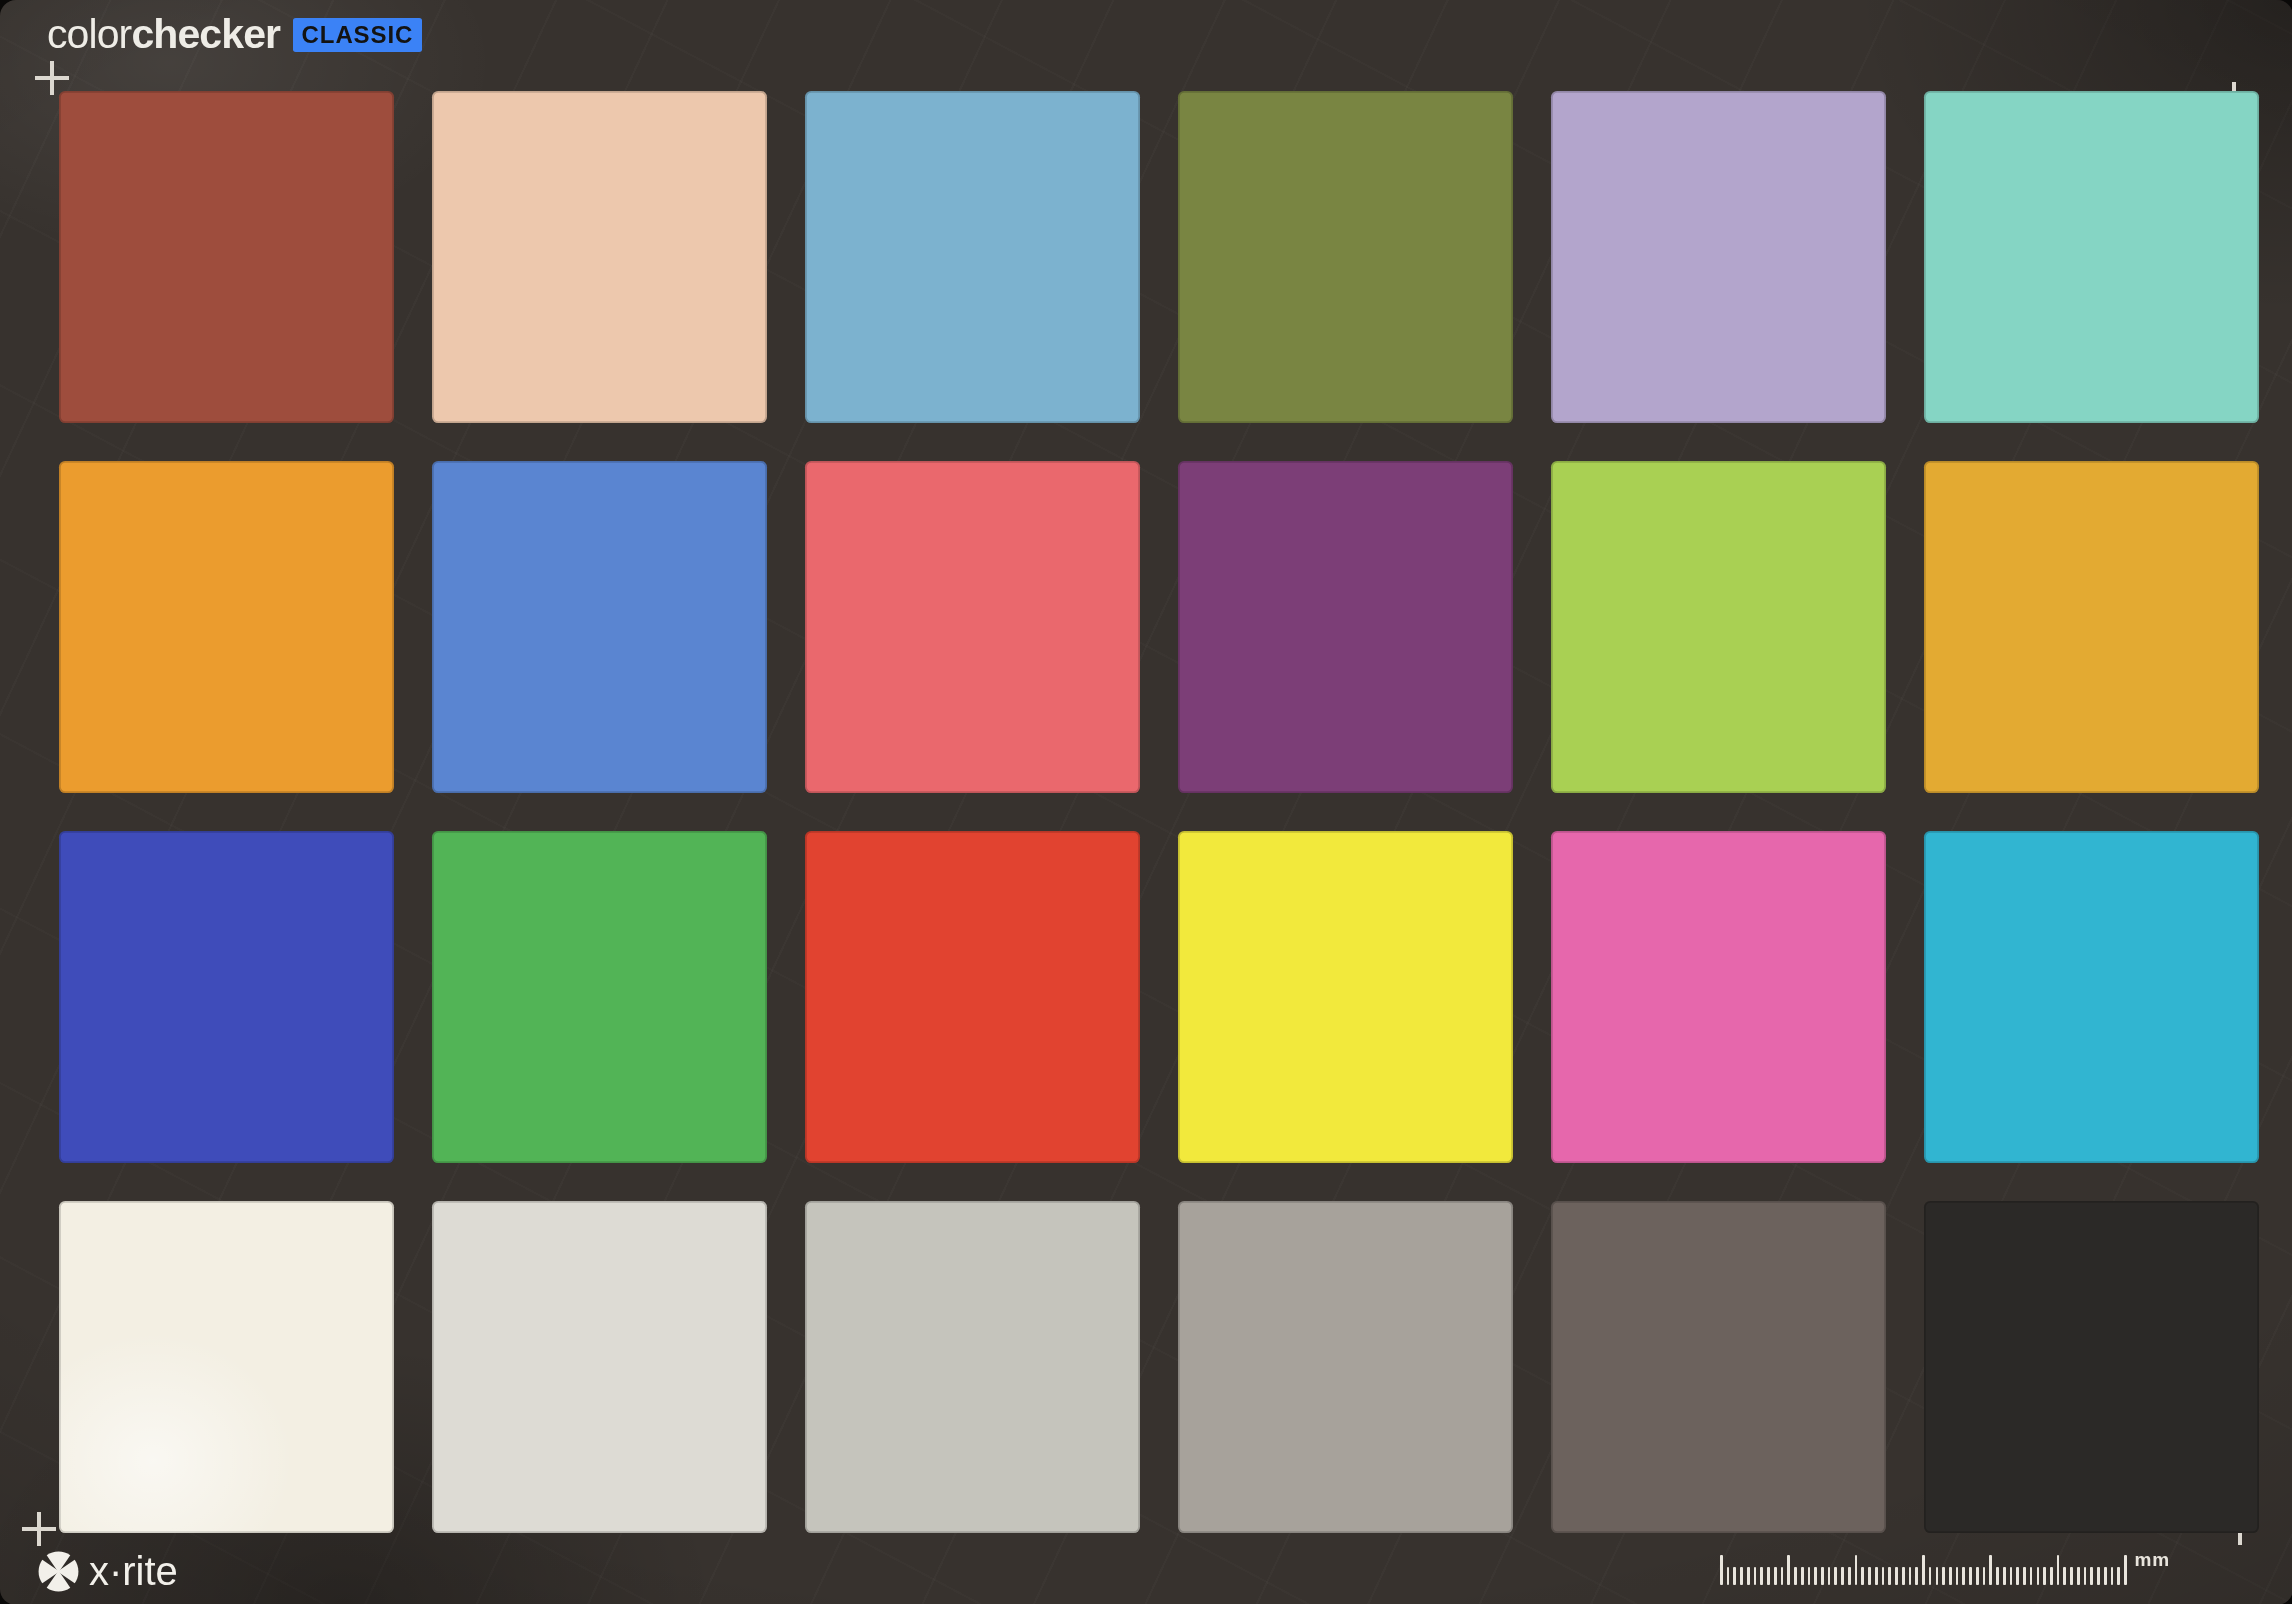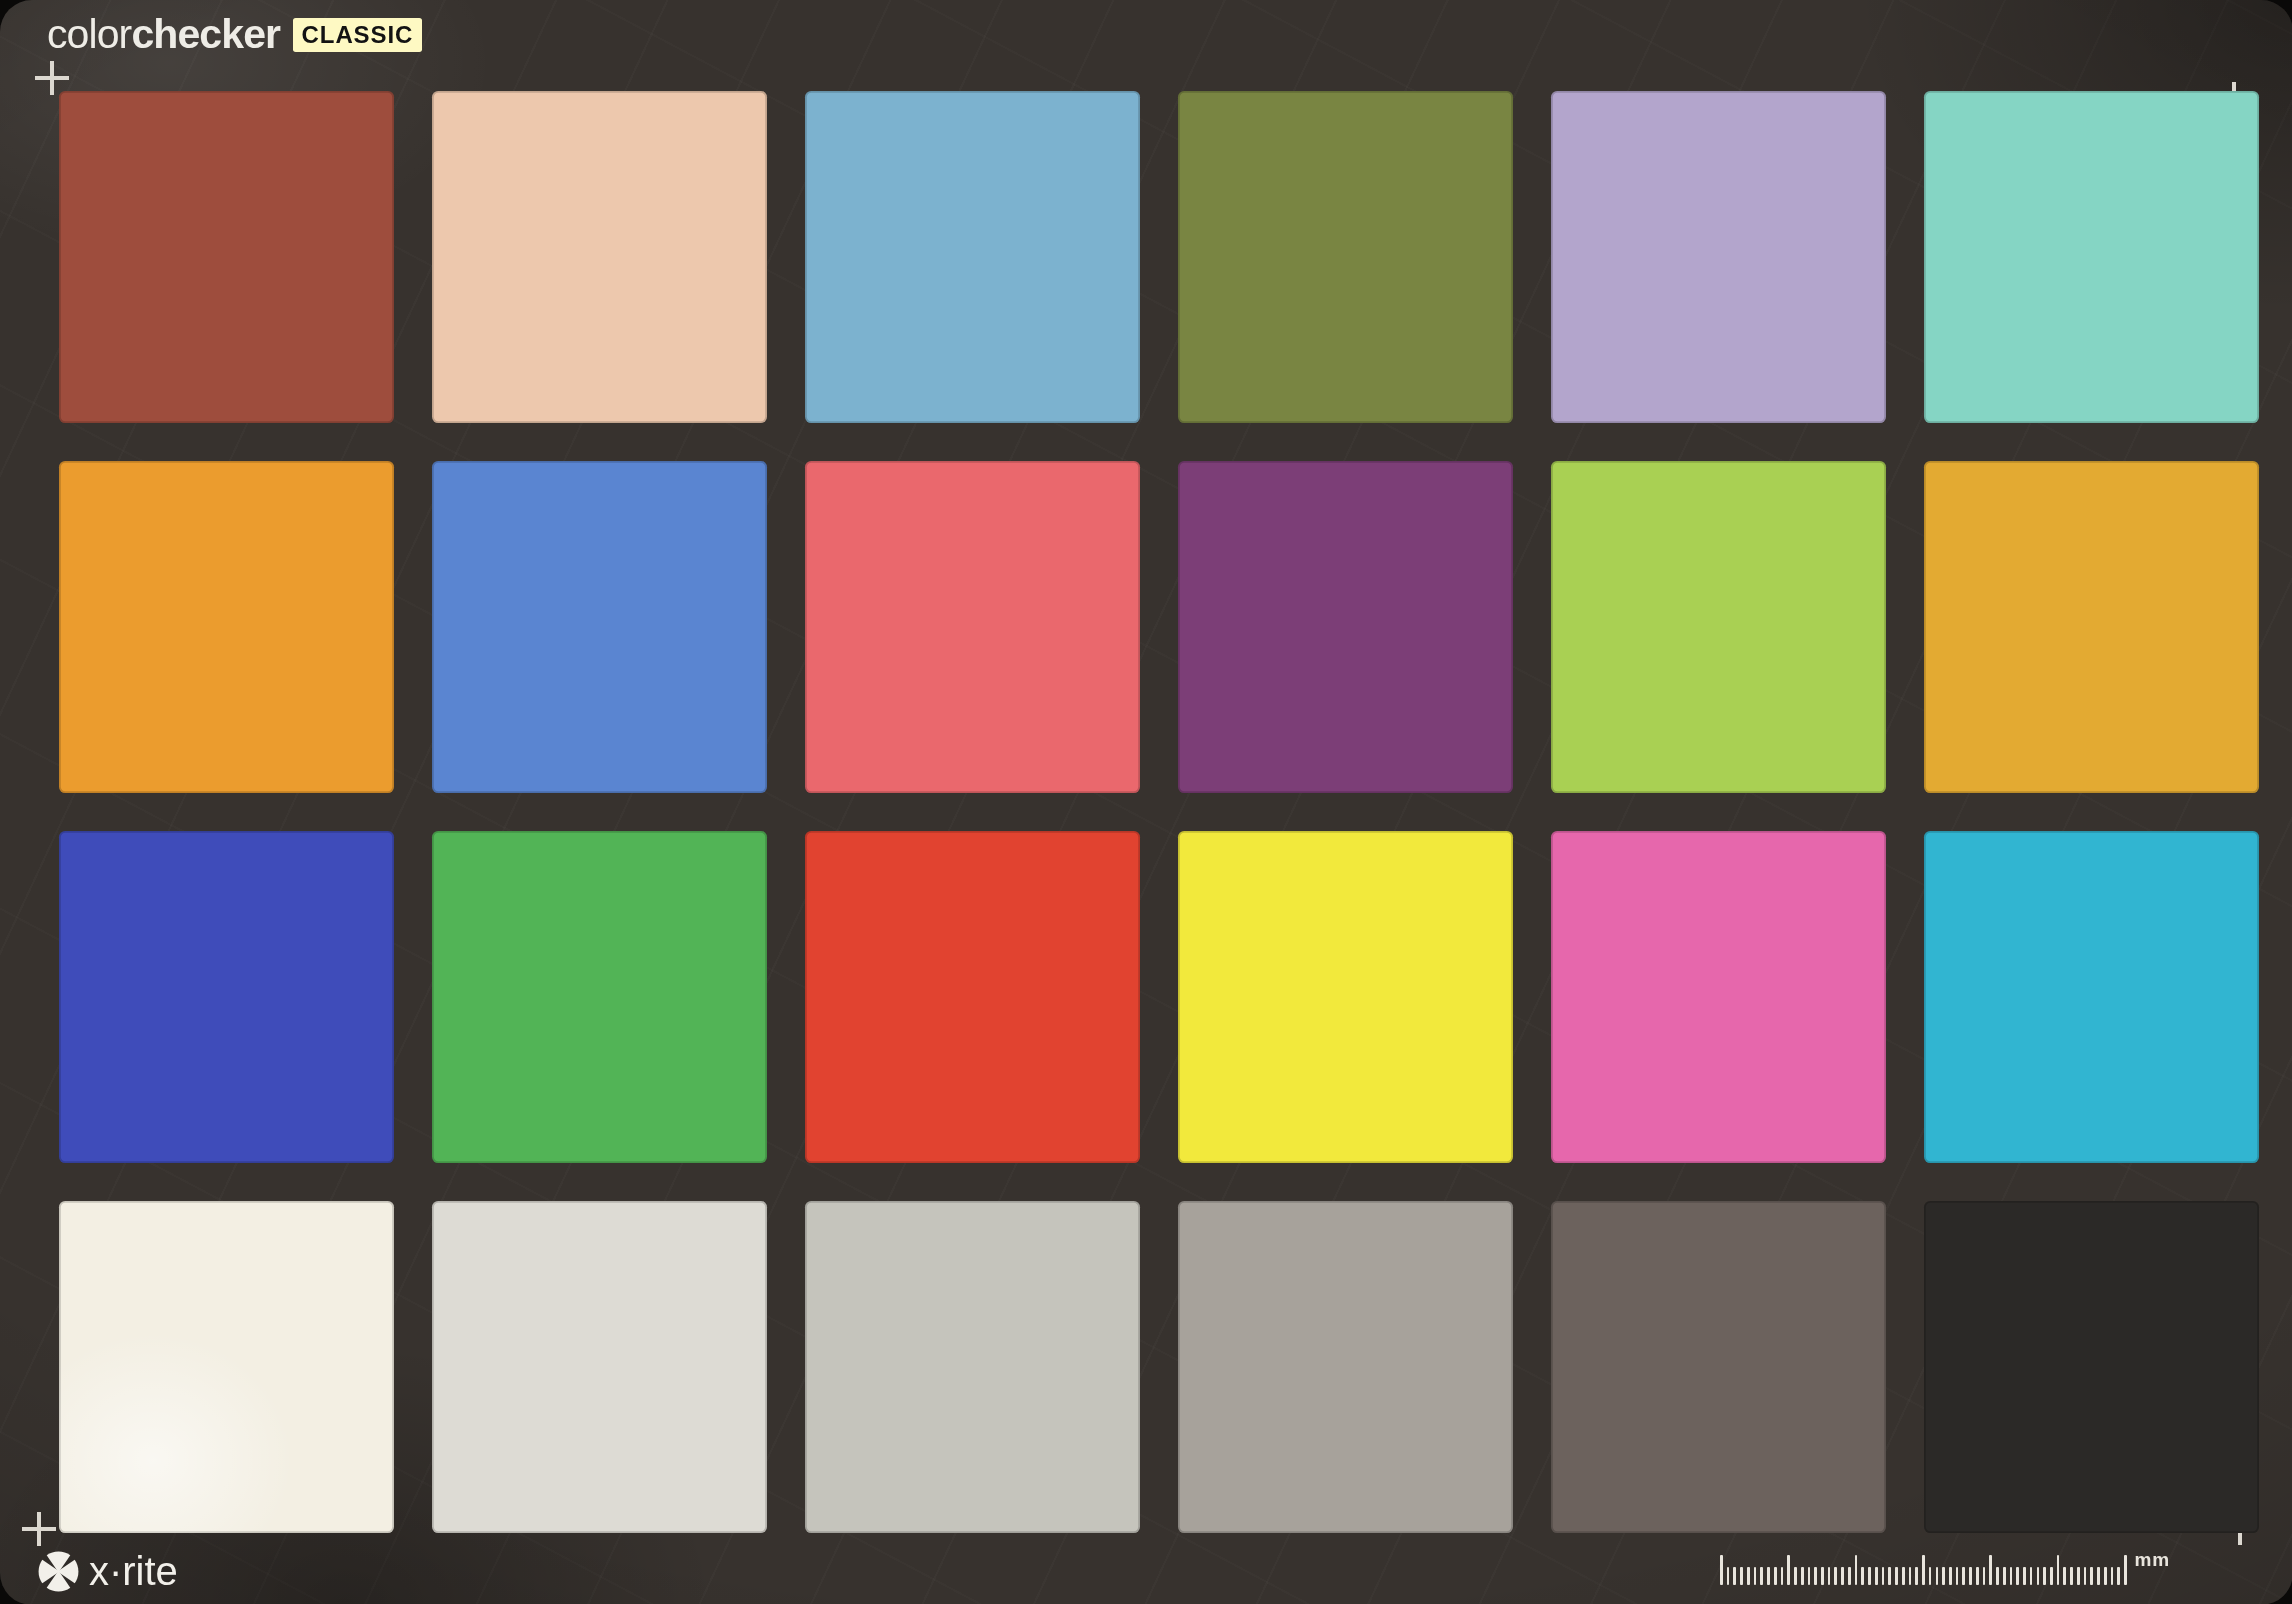--- a/index.html
+++ b/index.html
@@ -1,20 +1,20 @@
 <!DOCTYPE html>
 <html style="font-size:14.3px"><head>
 <meta charset="utf-8">
 <style>
   html,body{margin:0;padding:0;background:#0a0908;}
   body{width:2293px;height:1605px;position:relative;overflow:hidden;
        font-family:"Liberation Sans", sans-serif;}
 
   
-  .card{position:absolute;inset:0;border-radius:32px;background:#37322e;overflow:hidden;}
+  .card{position:absolute;inset:0;border-radius:16px;background:#37322e;overflow:hidden;}
   .card .texture{position:absolute;inset:0;pointer-events:none;
     background:
       radial-gradient(466px 269px at 170px 63px, rgba(255,255,255,0.07), transparent 70%),
       radial-gradient(537px 376px at 15% 100%, rgba(0,0,0,0.25), transparent 70%),
       radial-gradient(627px 448px at 100% 0%, rgba(0,0,0,0.30), transparent 70%),
       radial-gradient(125% 105% at 50% 45%, transparent 52%, rgba(0,0,0,0.26) 84%, rgba(0,0,0,0.52) 100%),
       repeating-linear-gradient(115deg, transparent 0 99px, rgba(255,255,255,0.018) 99px 101px),
       repeating-linear-gradient(28deg, transparent 0 152px, rgba(255,255,255,0.014) 152px 154px);
   }
 
@@ -23,21 +23,21 @@
         grid-template-columns:repeat(6,335px);grid-auto-rows:332px;gap:38px;}
   .patch{border-radius:6.3px;box-shadow:inset 0 0 0 1.8px rgba(0,0,0,0.18);position:relative;}
   .patch.sheen::after{content:"";position:absolute;inset:0;border-radius:6.3px;
         background:radial-gradient(60% 55% at 28% 78%, rgba(255,255,255,0.55), transparent 70%);}
 
   
   .logo{position:absolute;left:47px;top:10.7px;display:flex;align-items:center;
         color:#eeece6;font-size:41px;letter-spacing:-0.9px;white-space:nowrap;}
   .logo .lt{font-weight:400;}
   .logo .bd{font-weight:700;}
-  .badge{display:inline-block;margin-left:12.5px;background:#fef9c3;color:#131313;
+  .badge{display:inline-block;margin-left:12.5px;background:#3b82f6;color:#131313;
          font-weight:700;font-size:24px;letter-spacing:0.9px;line-height:1;
          padding:4.5px 9px 5.4px;border-radius:2.7px;transform:translateY(0.9px);}
 
   
   .cross{position:absolute;width:34px;height:34px;}
   .cross i{position:absolute;background:#dcd8d0;display:block;}
   .cross .v{left:15px;top:0;width:3.6px;height:34px;}
   .cross .h{top:15px;left:0;height:3.6px;width:34px;}
 
   

